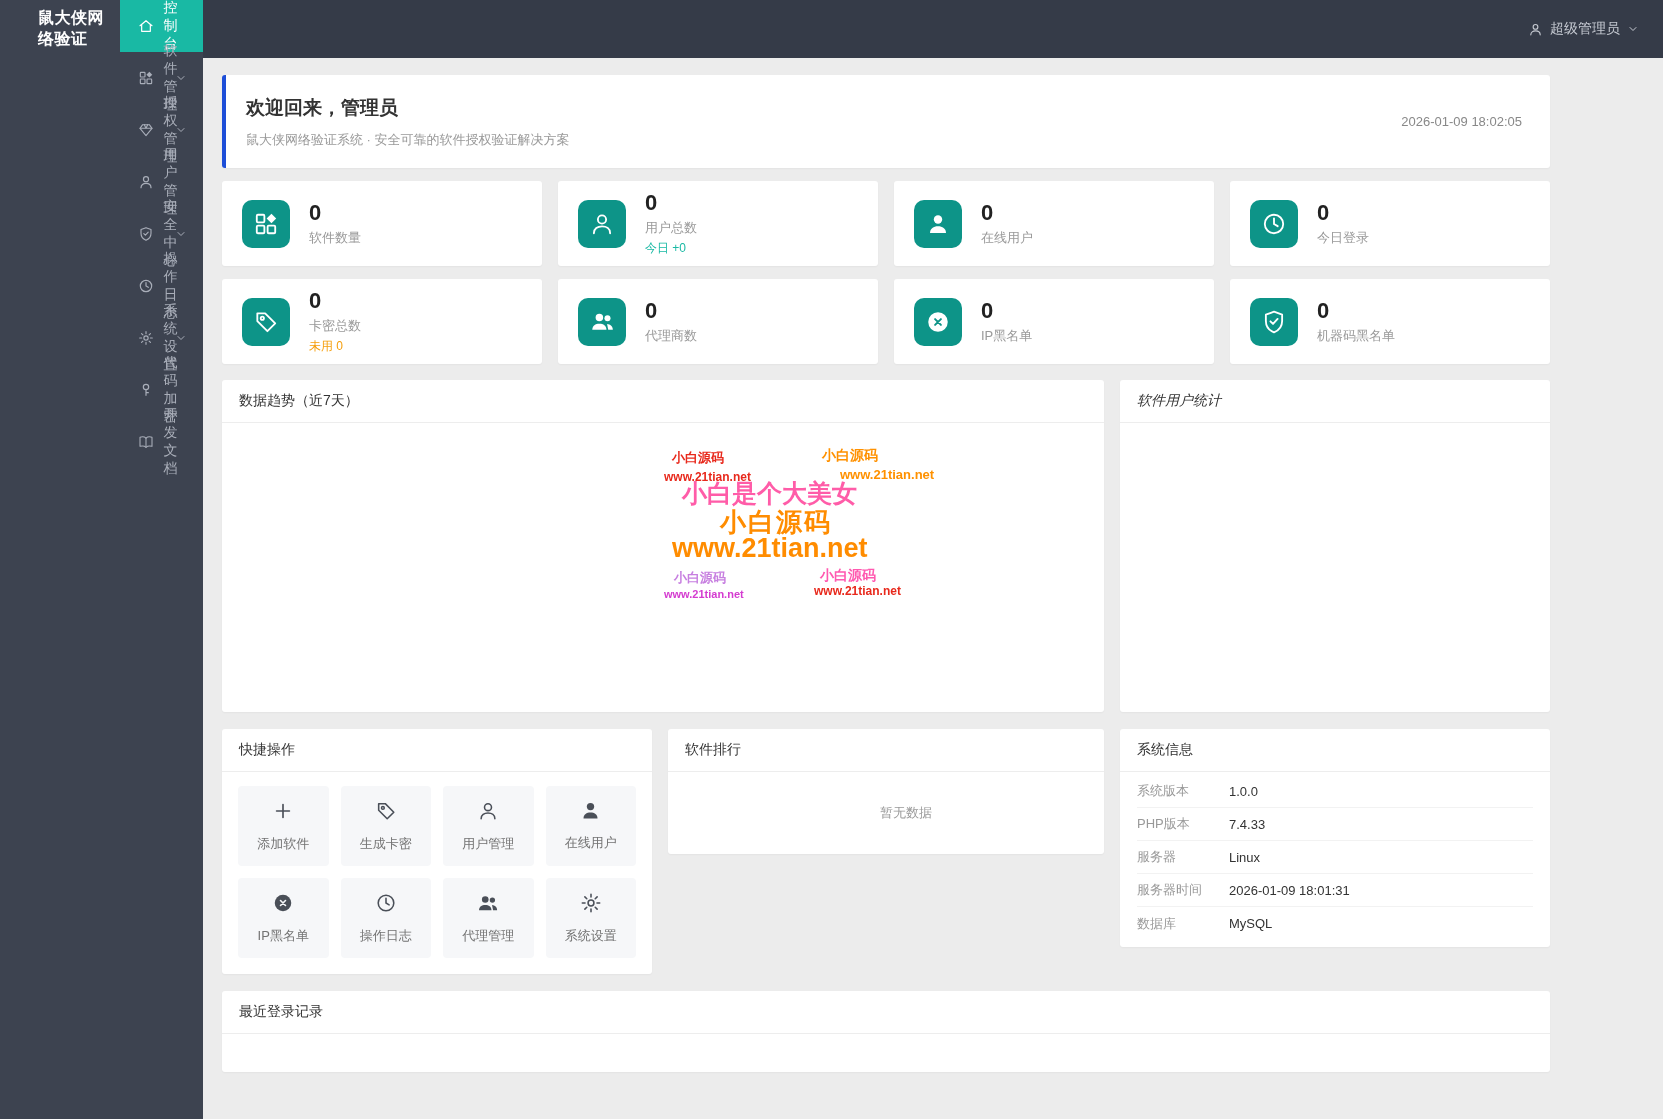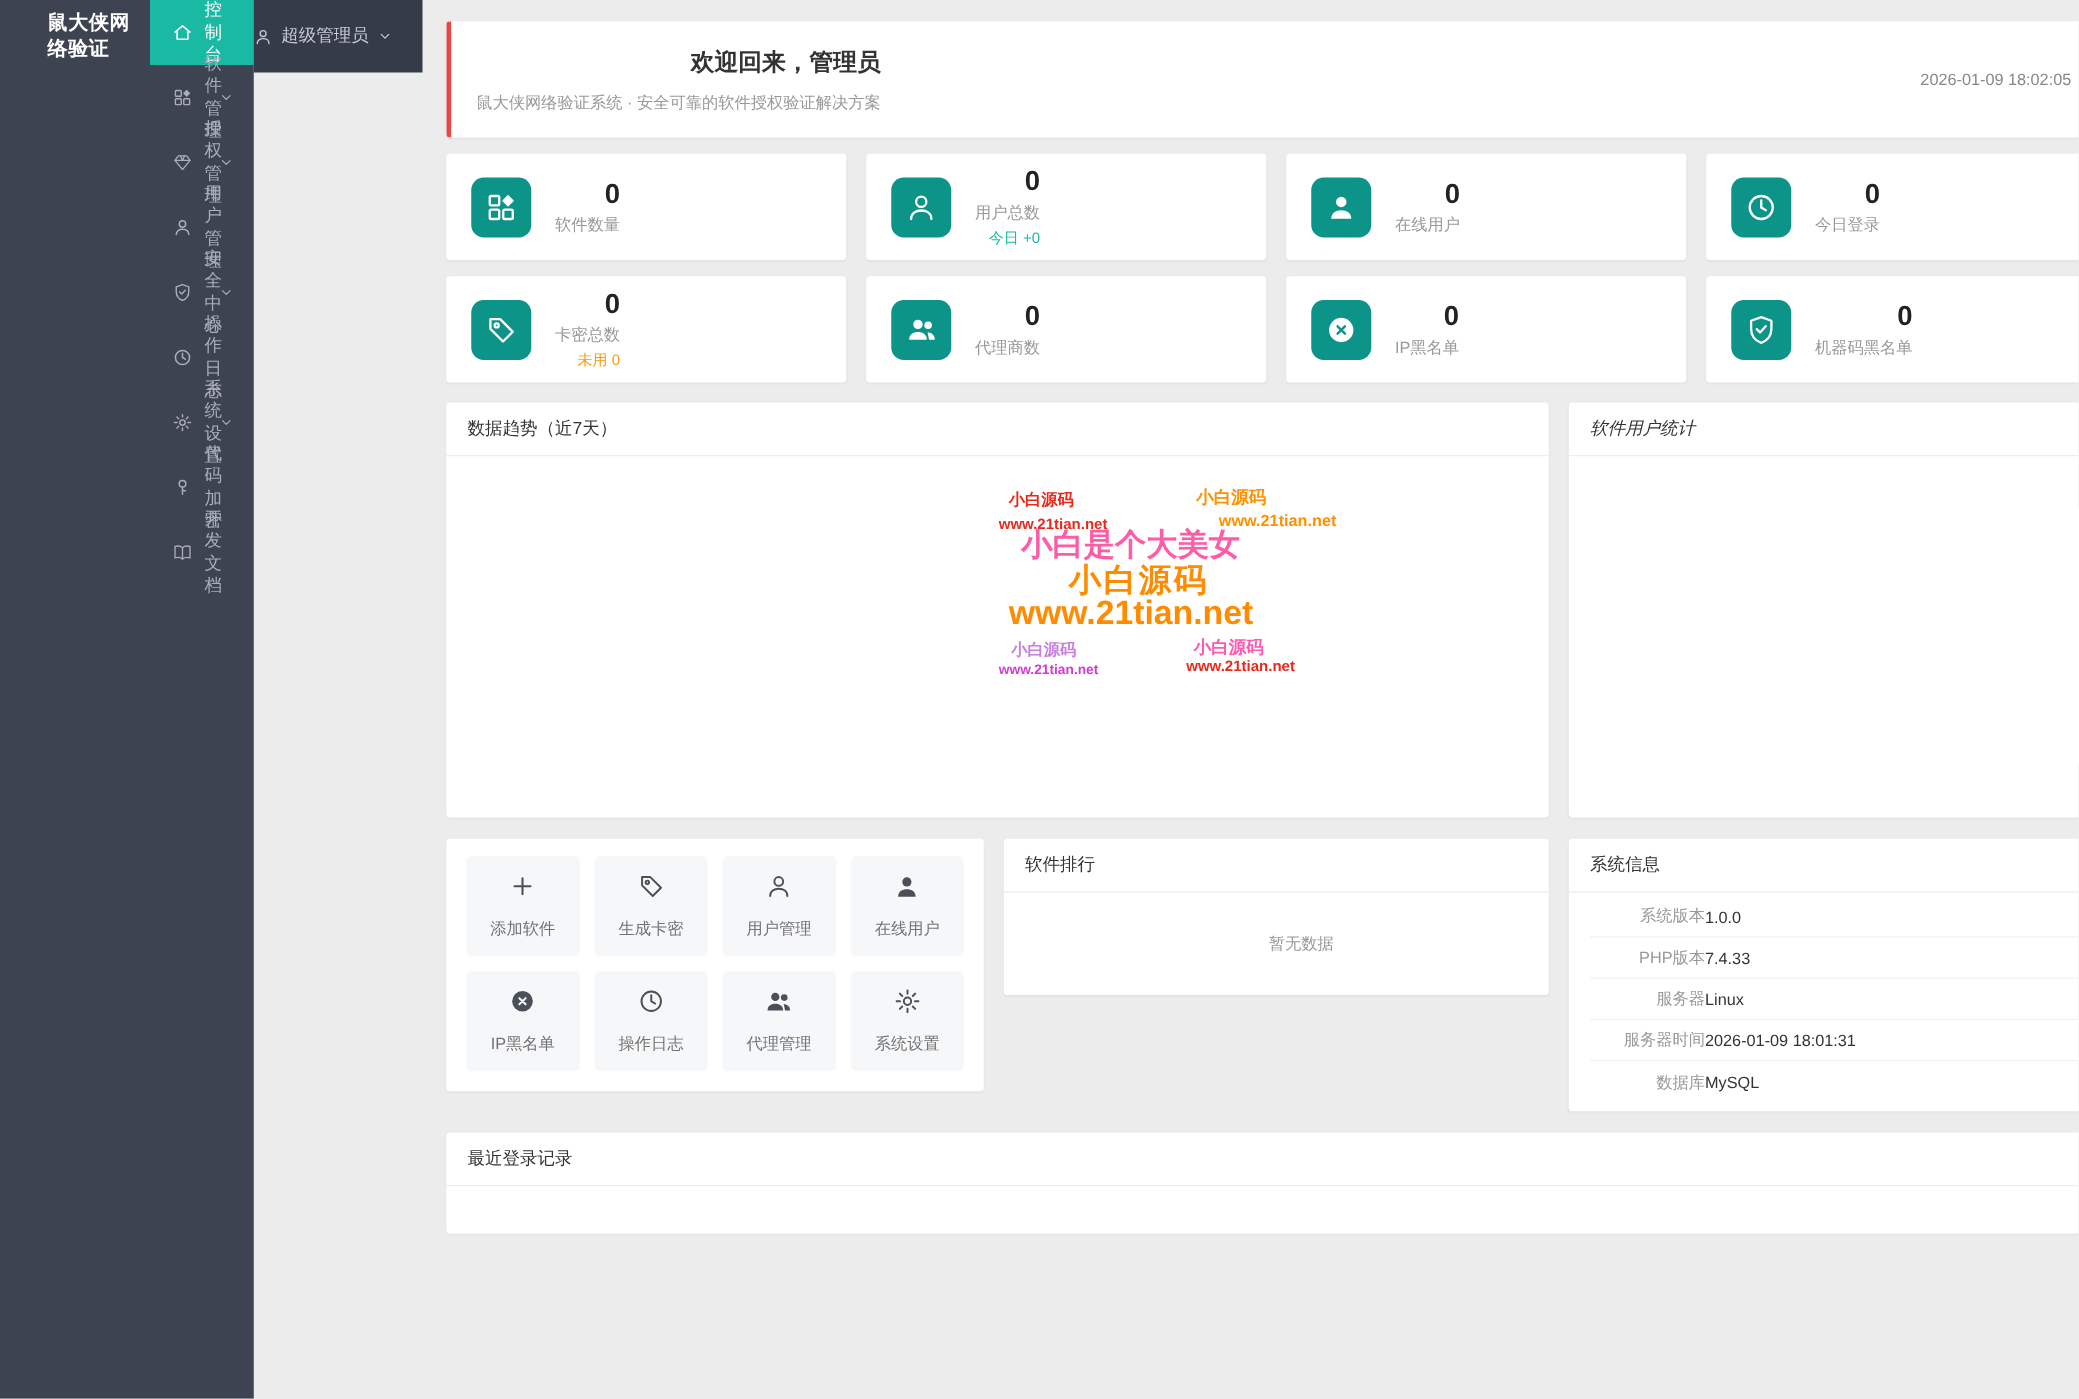--- a/index.html
+++ b/index.html
@@ -15,35 +15,35 @@
   .logo { height:58px; display:flex; align-items:center; padding-left:38px;
           color:#fff; font-size:16px; font-weight:bold; letter-spacing:.5px; }
   .side-item { height:52px; display:flex; align-items:center; padding:0 18px;
                color:#a9aeb9; font-size:14px; cursor:pointer; position:relative; }
   .side-item.active { background:#19b9a4; color:#fff; }
   .sicon { width:16px; height:16px; margin-right:10px; display:flex; align-items:center; }
   .sicon svg { width:16px; height:16px; }
   .chev { position:absolute; right:16px; display:flex; }
 
   
-  .rightcol { flex:1; display:flex; flex-direction:row;text-align:right; }
+  .rightcol { flex:1; display:flex; flex-direction:column; }
   .topbar { height:58px; background:#353b48; display:flex; align-items:center;
             justify-content:flex-end; padding-right:24px; }
   .usermenu { display:flex; align-items:center; gap:7px; color:#c6cad2; font-size:14px; cursor:pointer; }
   .usermenu svg { display:block; }
 
   .main { flex:1; padding:17px 0 0 19px; overflow:hidden; }
   .content { width:1328px; }
 
   .panel { background:#fff; border-radius:3px; box-shadow:0 1px 2px rgba(0,0,0,.04); }
   .panel-h { height:43px; padding:0 17px; display:flex; align-items:center;
              font-size:14px; color:#333; border-bottom:1px solid #ededed; }
 
   
-  .banner { height:93px; border-left:4px solid #ef4444; display:flex; align-items:center;
+  .banner { height:93px; border-left:4px solid #1d4ed8; display:flex; align-items:center;
             justify-content:space-between; padding:0 28px 0 20px; }
   .banner-title { font-size:19px; font-weight:bold; color:#333; }
   .banner-sub { font-size:13px; color:#999; margin-top:10px; }
   .banner-time { font-size:13px; color:#888; }
 
   
   .stats-grid { display:grid; grid-template-columns:repeat(4,320px); gap:13px 16px; margin-top:13px; }
   .stat-card { height:85px; background:#fff; border-radius:3px; display:flex; align-items:center;
                padding:0 20px; gap:19px; box-shadow:0 1px 2px rgba(0,0,0,.04); }
   .tile { width:48px; height:48px; background:#0d9488; border-radius:10px; flex-shrink:0;
@@ -378,20 +378,21 @@
           </div>
           <div class="panel susers">
             <div class="panel-h">软件用户统计</div>
             <div></div>
           </div>
         </section>
 
         <section class="bottom-row">
 
           <div class="panel quick">
+            <div class="panel-h">快捷操作</div>
             <div class="quick-grid">
 
               <div class="qa">
                 <span>
                   <svg width="22" height="22" viewBox="0 0 24 24" fill="none" stroke="currentColor" stroke-width="1.8" stroke-linecap="round">
                       <path d="M12 5v14M5 12h14"></path>
                     </svg>
                 </span>
                 <span class="qa-label">添加软件</span>
               </div>

